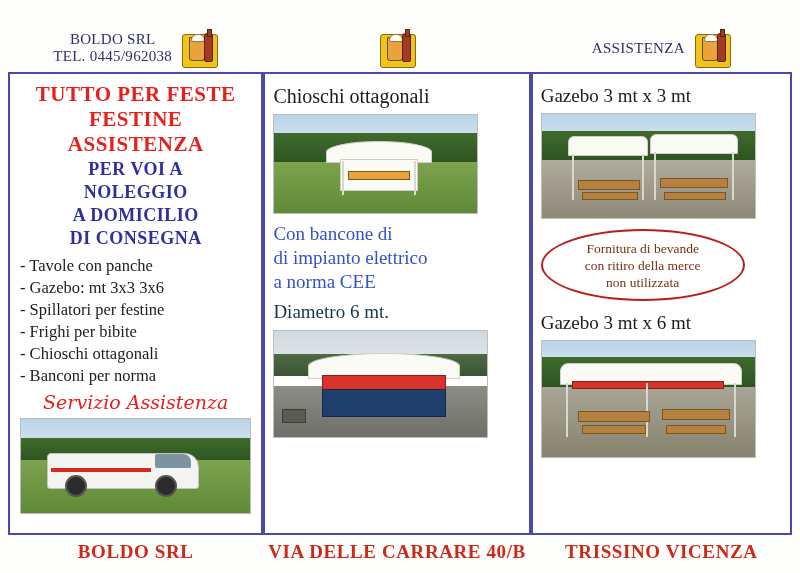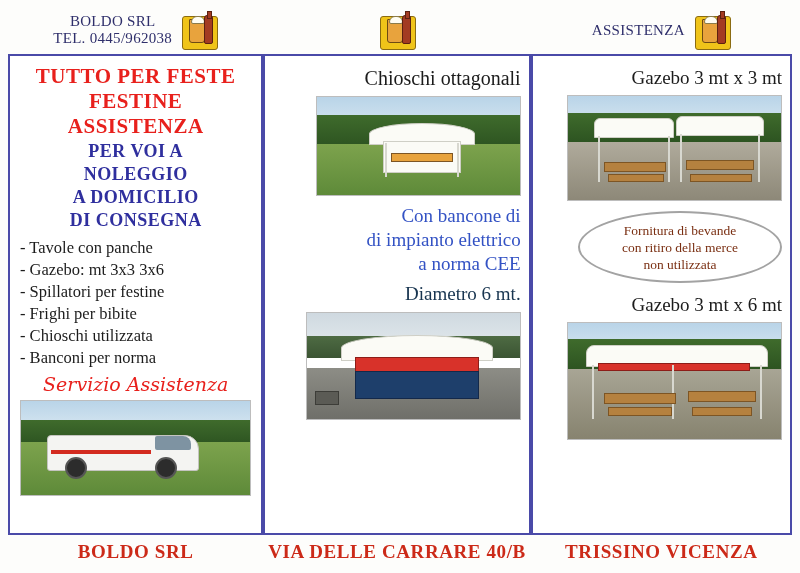--- a/index.html
+++ b/index.html
@@ -15,21 +15,21 @@
     position: relative;
   }
   .page {
     position: relative;
     width: 800px;
     height: 573px;
     background: #fdfdfb;
     display: flex;
     flex-direction: row;
     box-sizing: border-box;
-    padding: 6px 8px 4px 8px;
+    padding: 24px 8px 4px 8px;
   }
   .col {
     position: relative;
     box-sizing: border-box;
     display: flex;
     flex-direction: column;
     align-items: center;
   }
   .col-left  { width: 258px; }
   .col-mid   { width: 270px; }
@@ -107,21 +107,21 @@
   
   .panel {
     border: 2px solid #4a4aa8;
     background: #ffffff;
     box-sizing: border-box;
     width: 100%;
     flex: 1 1 auto;
     padding: 6px 8px;
     display: flex;
     flex-direction: column;
-    align-items: flex-end;
+    align-items: flex-start;
   }
   .panel-left  { padding: 8px 10px 6px 10px; align-items: flex-start; }
 
   
   .red-head {
     color: #e8201c;
     font-weight: bold;
     font-size: 21px;
     line-height: 25px;
     text-align: center;
@@ -261,21 +261,21 @@
     font-size: 19px;
     line-height: 23px;
     text-align:center;
     margin-top: 4px;
   }
 
   .oval {
     margin-top: 10px;
     width: 200px;
     height: 68px;
-    border: 2px solid #a3a3a3;
+    border: 2px solid #b91c1c;
     border-radius: 50%;
     display:flex;
     flex-direction:column;
     align-items:center;
     justify-content:center;
     color:#7a2f12;
     font-size: 13.5px;
     line-height: 17px;
     text-align:center;
     background:#fff;
@@ -321,21 +321,21 @@
       <div class="blue-head">PER VOI A</div>
       <div class="blue-head">NOLEGGIO</div>
       <div class="blue-head">A DOMICILIO</div>
       <div class="blue-head">DI CONSEGNA</div>
 
       <div class="list">
         <div class="li">- Tavole con panche</div>
         <div class="li">- Gazebo: mt 3x3  3x6</div>
         <div class="li">- Spillatori per festine</div>
         <div class="li">- Frighi per bibite</div>
-        <div class="li">- Chioschi utilizzata</div>
+        <div class="li">- Chioschi ottagonali</div>
         <div class="li">- Banconi per norma</div>
       </div>
 
       <div class="script">Servizio Assistenza</div>
 
       <div class="photo van-photo">
         <div class="sky"></div>
         <div class="trees"></div>
         <div class="ground"></div>
         <div class="van">

